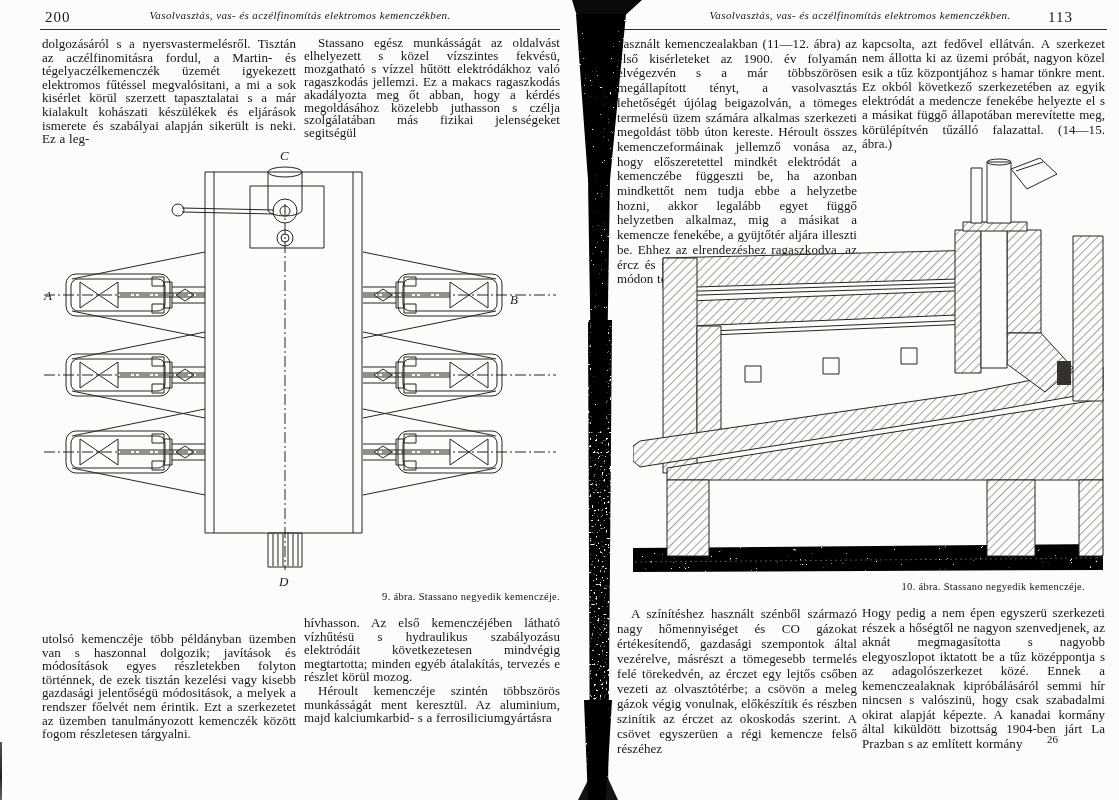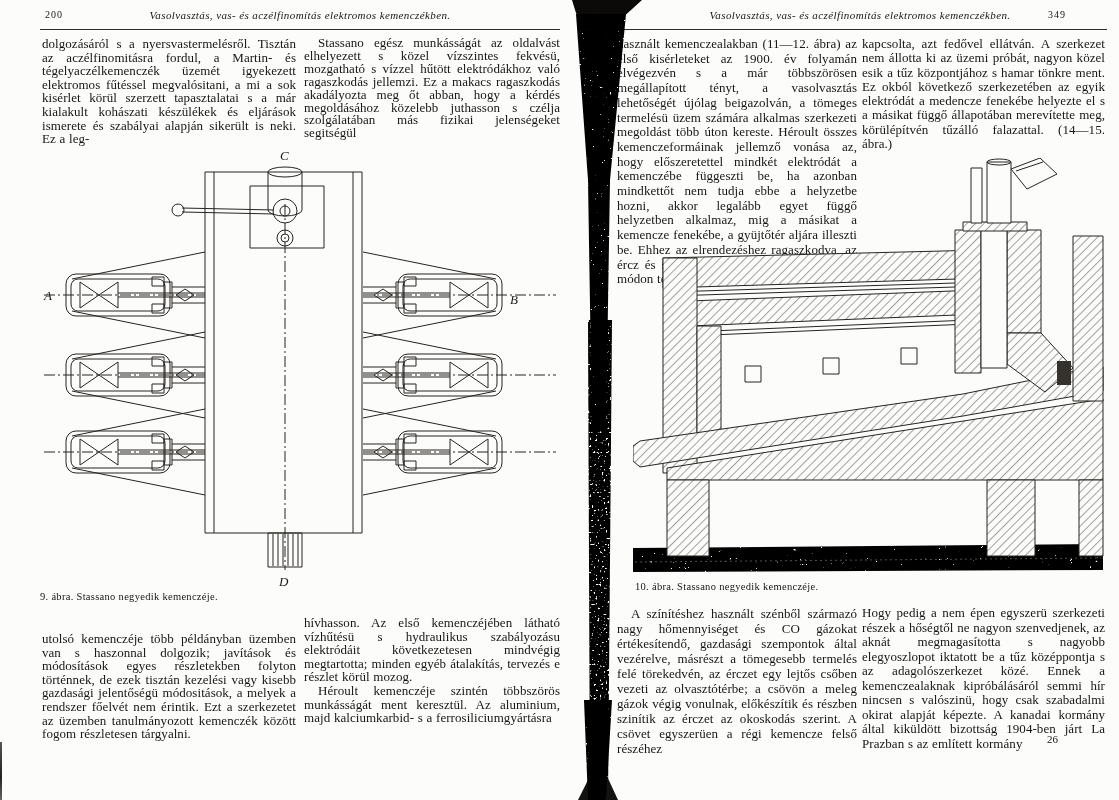--- a/index.html
+++ b/index.html
@@ -2,29 +2,29 @@
 <html><head>
 <meta charset="utf-8">
 <style>
   html,body{margin:0;padding:0;background:#777;}
   .spread{
     position:relative; width:1119px; height:800px;
     background:#fcfcfa; overflow:hidden;
     font-family:"Liberation Serif","DejaVu Serif",serif;
     color:#161514;
   }
-  .pagenum{position:absolute; top:9px; font-size:10px; letter-spacing:1px;}
+  .pagenum{position:absolute; top:9px; font-size:15px; letter-spacing:1px;}
   .running-title{position:absolute; top:9px; font-style:italic; font-size:11px; letter-spacing:.4px; text-align:center;}
   .headrule{position:absolute; top:29px; border-top:1px solid #2e2c2a; height:0;}
   .txt{
     position:absolute; text-align:justify; font-size:13px;
     line-height:13.6px; letter-spacing:.05px; word-spacing:.4px;
   }
   .indent{text-indent:14px;}
-  .caption{position:absolute; text-align:left; font-size:10.5px; letter-spacing:.3px;}
+  .caption{position:absolute; text-align:right; font-size:10.5px; letter-spacing:.3px;}
   .sig{position:absolute; font-size:11px; text-align:right;}
   .fig{position:absolute;}
   .fig svg{display:block; width:100%; height:100%;}
   .edge-artifact{position:absolute; left:0; top:742px; width:2px; height:58px;
     background:linear-gradient(#555,#222 60%,#666);}
   svg line, svg rect, svg path, svg polygon, svg circle, svg ellipse{vector-effect:non-scaling-stroke;}
   .figlabel{font-family:"Liberation Serif",serif; font-style:italic; font-size:13px; fill:#1a1a1a;}
 </style>
 </head>
 <body>
@@ -194,21 +194,21 @@
 
   <div class="caption" style="left:40px;top:591px;width:520px;">9. ábra. Stassano negyedik kemenczéje.</div>
 
   <div class="txt" style="left:42px;top:632px;width:254px;">utolsó kemenczéje több példányban üzemben van s haszonnal dolgozik; javítások és módosítások egyes részletekben folyton történnek, de ezek tisztán kezelési vagy kisebb gazdasági jelentőségü módositások, a melyek a rendszer főelvét nem érintik. Ezt a szerkezetet az üzemben tanulmányozott kemenczék között fogom részletesen tárgyalni.</div>
   <div style="position:absolute;left:304px;top:616px;width:256px;">
     <div class="txt" style="position:static;">hívhasson. Az első kemenczéjében látható vízhűtésü s hydraulikus szabályozásu elektródáit következetesen mindvégig megtartotta; minden egyéb átalakítás, tervezés e részlet körül mozog.</div>
     <div class="txt indent" style="position:static;">Héroult kemenczéje szintén többszörös munkásságát ment keresztül. Az aluminium, majd kalciumkarbid- s a ferrosiliciumgyártásra</div>
   </div>
 
   <div class="running-title" style="left:615px;width:490px;">Vasolvasztás, vas- és aczélfinomítás elektromos kemenczékben.</div>
-  <div class="pagenum" style="left:1048px;">349</div>
+  <div class="pagenum" style="left:1048px;">113</div>
   <div class="headrule" style="left:613px;width:494px;"></div>
 
   <div class="txt" style="left:617px;top:37px;width:240px;line-height:14.7px;">használt kemenczealakban (11—12. ábra) az első kisérleteket az 1900. év folyamán elvégezvén s a már többszörösen megállapított tényt, a vasolvasztás lehetőségét újólag beigazolván, a tömeges termelésü üzem számára alkalmas szerkezeti megoldást több úton kereste. Héroult összes kemenczeformáinak jellemző vonása az, hogy előszeretettel mindkét elektródát a kemenczébe függeszti be, ha azonban mindkettőt nem tudja ebbe a helyzetbe hozni, akkor legalább egyet függő helyzetben alkalmaz, mig a másikat a kemencze fenekébe, a gyüjtőtér aljára illeszti be. Ehhez az elrendezéshez ragaszkodva, az ércz és szén adagolását a 13. ábrán látható módon tervezte.</div>
   <div class="txt" style="left:862px;top:37px;width:243px;line-height:14.3px;">kapcsolta, azt fedővel ellátván. A szerkezet nem állotta ki az üzemi próbát, nagyon közel esik a tűz központjához s hamar tönkre ment. Ez okból következő szerkezetében az egyik elektródát a medencze fenekébe helyezte el s a másikat függő állapotában merevítette meg, körülépítvén tűzálló falazattal. (14—15. ábra.)</div>
 
   <div class="fig" style="left:633px;top:158px;width:472px;height:417px;">
     <svg viewBox="0 0 472 417" fill="none" stroke="#26241f" stroke-width="1">
       <defs>
         <pattern id="hat" width="6" height="6" patternUnits="userSpaceOnUse" patternTransform="rotate(45)">
           <rect width="6" height="6" fill="#fcfcfa" stroke="none"></rect>

